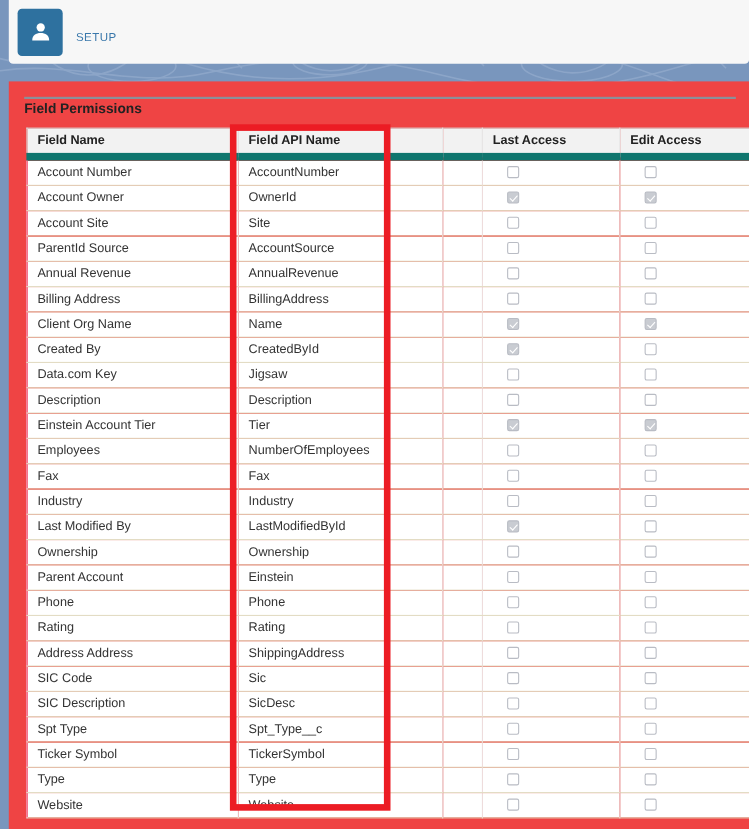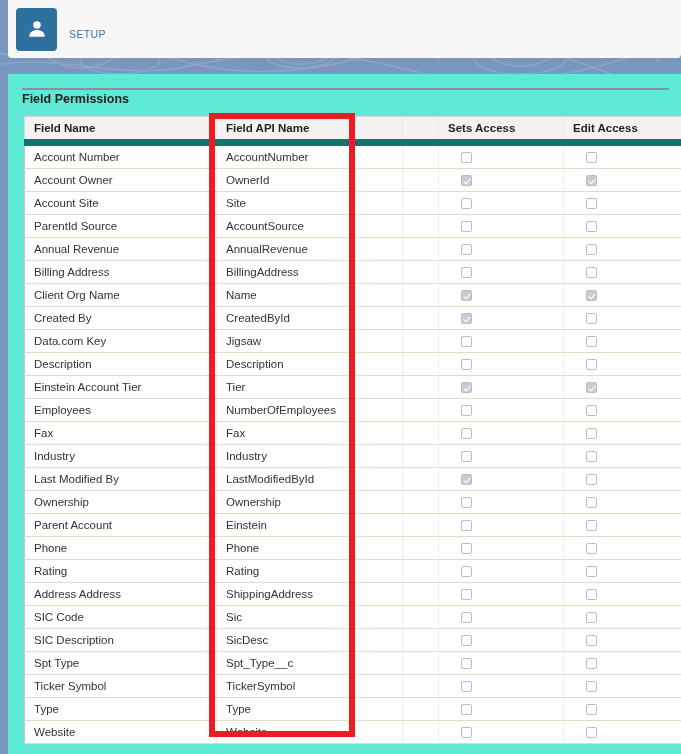--- a/index.html
+++ b/index.html
@@ -80,21 +80,21 @@
     letter-spacing: -0.2px;
   }
 
   
   .content-card {
     position: absolute;
     left: 8px;
     top: 74px;
     width: 673px;
     height: 680px;
-    background: #5eead4;
+    background: #ef4444;
     z-index: 3;
     box-sizing: border-box;
   }
   .top-divider {
     position: absolute;
     left: 14px;
     top: 14px;
     width: 647px;
     height: 2px;
     background: #8a9099;
@@ -250,21 +250,21 @@
         <col class="col-apiname">
         <col class="col-blank">
         <col class="col-read">
         <col class="col-edit">
       </colgroup>
       <thead>
         <tr>
           <th>Field Name</th>
           <th>Field API Name</th>
           <th></th>
-          <th>Sets Access</th>
+          <th>Last Access</th>
           <th>Edit Access</th>
         </tr>
       </thead>
       <tbody id="perm-tbody">
           <tr>
             <td>Account Number</td>
             <td>AccountNumber</td>
             <td>&nbsp;</td>
             <td class="cell-check"><span class="cbwrap"><span class="cb"></span></span></td>
             <td class="cell-check"><span class="cbwrap"><span class="cb"></span></span></td>

